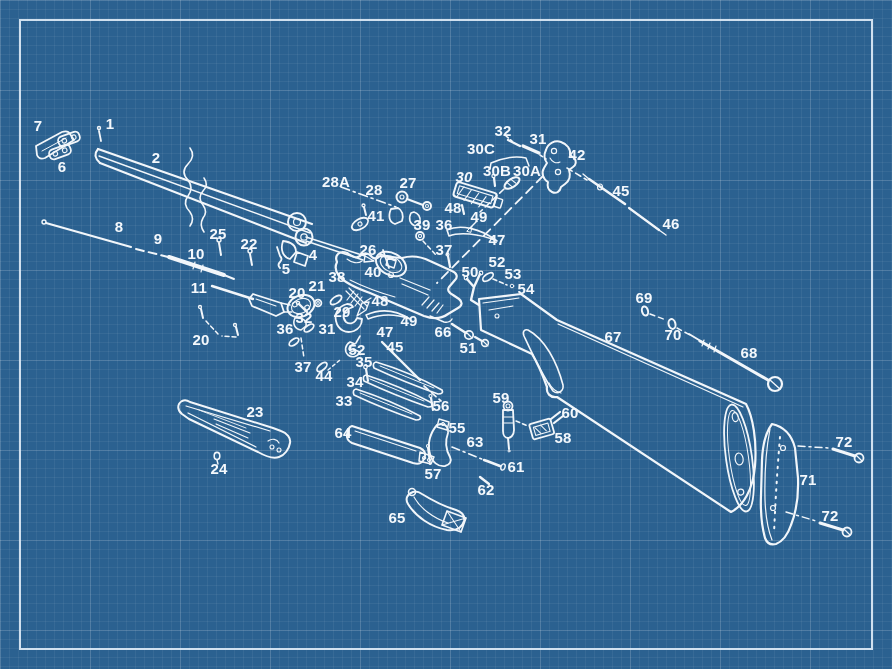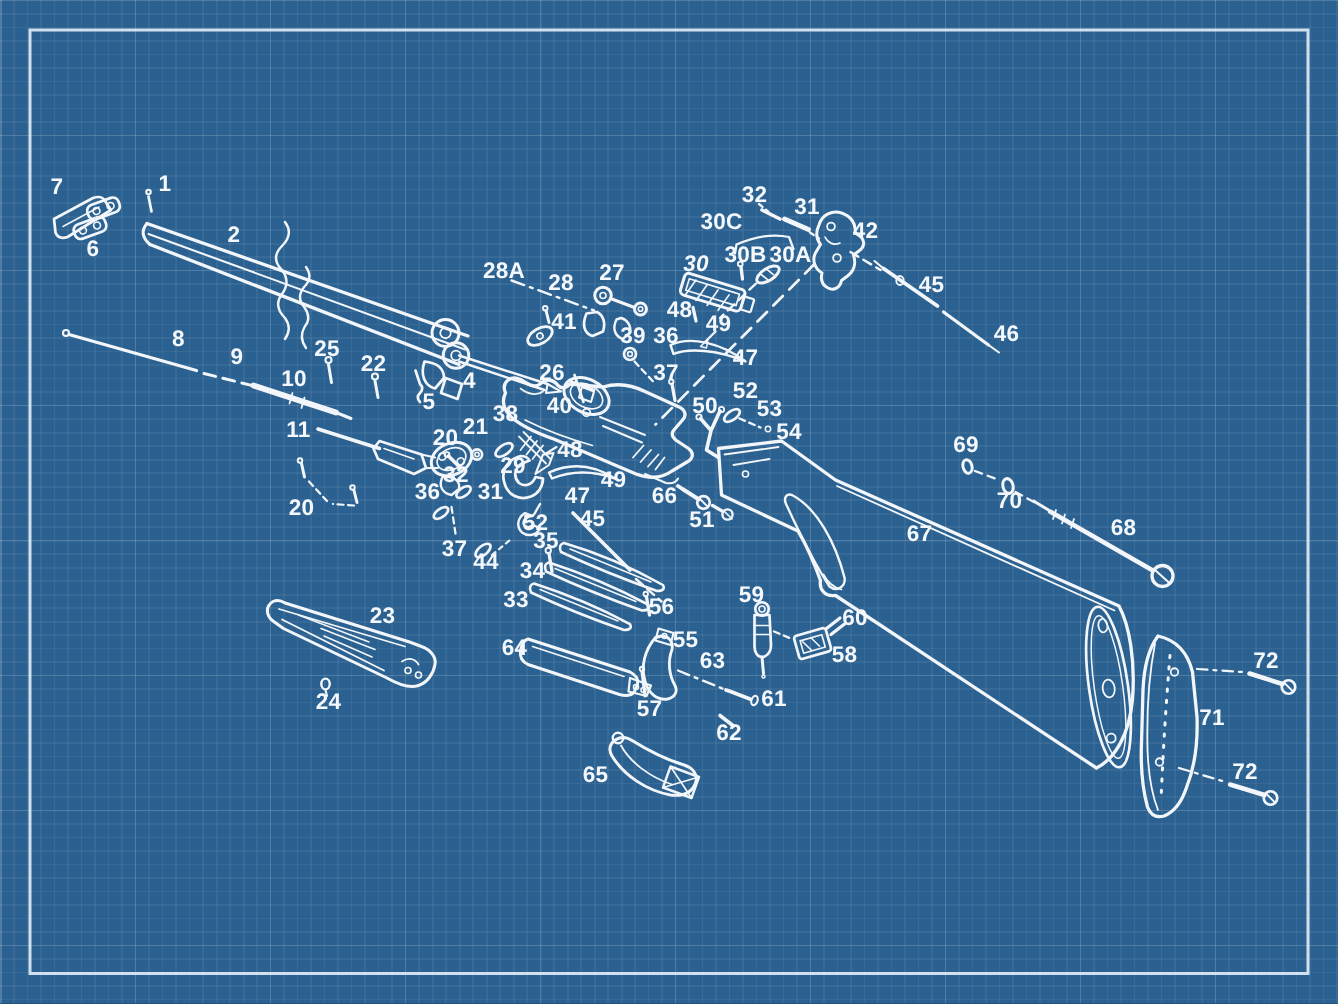--- a/index.html
+++ b/index.html
@@ -419,21 +419,21 @@
       <span class="part-label" style="left: 343px; top: 432px;">64</span>
       <span class="part-label" style="left: 457px; top: 427px;">55</span>
       <span class="part-label" style="left: 475px; top: 441px;">63</span>
       <span class="part-label" style="left: 433px; top: 473px;">57</span>
       <span class="part-label" style="left: 516px; top: 466px;">61</span>
       <span class="part-label" style="left: 486px; top: 489px;">62</span>
       <span class="part-label" style="left: 397px; top: 517px;">65</span>
       <span class="part-label" style="left: 501px; top: 397px;">59</span>
       <span class="part-label" style="left: 570px; top: 412px;">60</span>
       <span class="part-label" style="left: 563px; top: 437px;">58</span>
-      <span class="part-label" style="left: 613px; top: 336px; margin-top: 20px;">67</span>
+      <span class="part-label" style="left: 613px; top: 336px;">67</span>
       <span class="part-label" style="left: 644px; top: 297px;">69</span>
       <span class="part-label" style="left: 673px; top: 310px; margin-top: 24px;">70</span>
       <span class="part-label" style="left: 749px; top: 352px;">68</span>
       <span class="part-label" style="left: 808px; top: 479px;">71</span>
       <span class="part-label" style="left: 844px; top: 441px;">72</span>
       <span class="part-label" style="left: 830px; top: 515px;">72</span>
     </div>
 </div>
 
 </body></html>

